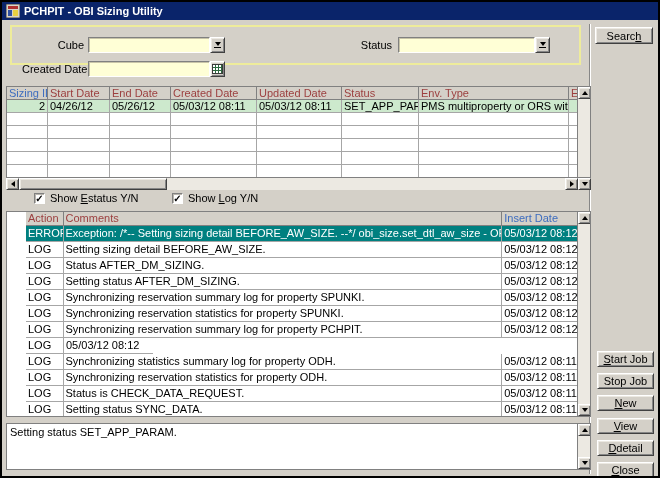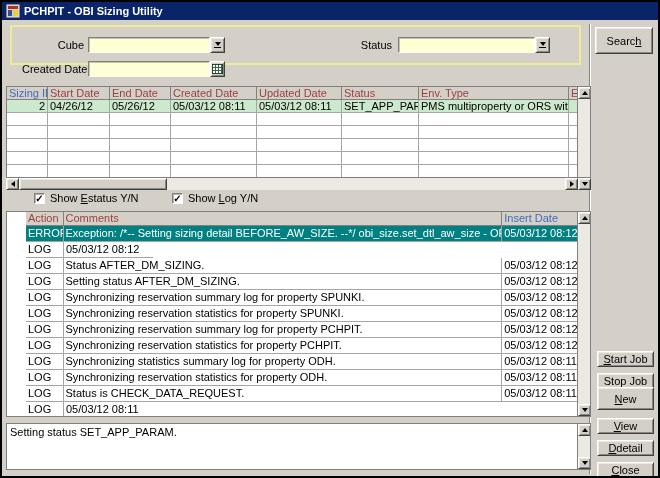--- a/index.html
+++ b/index.html
@@ -134,21 +134,21 @@
 
     <div class="flabel" style="left:10px; top:36px; width:62px;">Created Date</div>
     <div class="field" style="left:76px; top:34px; width:122px;"></div>
     <div class="mini-btn bevel-out" style="left:198px; top:34px;">
       <span class="cal-glyph"></span>
     </div>
   </div>
 
   <div class="right-divider"></div>
 
-  <div class="btn bevel-out" style="left:593px; top:25px; width:58px; height:27px;">
+  <div class="btn bevel-out" style="left:593px; top:25px; width:58px; height:17px;">
     <span><span>Searc</span><span class="key">h</span><span></span></span>
   </div>
 
   <div class="grid" style="left:4px; top:84px; width:585px; height:92px;">
     <div class="grow ghead">
       <div class="gcell blue-h" style="width:41px;">Sizing ID</div>
       <div class="gcell" style="width:62px;">Start Date</div>
       <div class="gcell" style="width:61px;">End Date</div>
       <div class="gcell" style="width:86px;">Created Date</div>
       <div class="gcell" style="width:85px;">Updated Date</div>
@@ -249,20 +249,21 @@
       <div class="gcell blue-h" style="width:89px; height:14px; line-height:13px; border-right:none;">Insert Date</div>
     </div>
 
     <div class="grow" style="height:16px;">
       <div class="gcell err-row" style="width:38px; line-height:15px;">ERROR</div>
       <div class="gcell err-row" style="width:445px; line-height:15px;">Exception: /*-- Setting sizing detail BEFORE_AW_SIZE. --*/ obi_size.set_dtl_aw_size - ORA-00904: "V46_H0</div>
       <div class="gcell err-row" style="width:89px; line-height:15px; border-right:none;">05/03/12 08:12</div>
     </div>
     <div class="grow" style="height:16px;">
       <div class="gcell" style="width:38px; line-height:15px;">LOG</div>
+      <div class="gcell" style="width:445px; line-height:15px;">Setting sizing detail BEFORE_AW_SIZE.</div>
       <div class="gcell" style="width:89px; line-height:15px; border-right:none;">05/03/12 08:12</div>
     </div>
     <div class="grow" style="height:16px;">
       <div class="gcell" style="width:38px; line-height:15px;">LOG</div>
       <div class="gcell" style="width:445px; line-height:15px;">Status AFTER_DM_SIZING.</div>
       <div class="gcell" style="width:89px; line-height:15px; border-right:none;">05/03/12 08:12</div>
     </div>
     <div class="grow" style="height:16px;">
       <div class="gcell" style="width:38px; line-height:15px;">LOG</div>
       <div class="gcell" style="width:445px; line-height:15px;">Setting status AFTER_DM_SIZING.</div>
@@ -278,40 +279,40 @@
       <div class="gcell" style="width:445px; line-height:15px;">Synchronizing reservation statistics for property SPUNKI.</div>
       <div class="gcell" style="width:89px; line-height:15px; border-right:none;">05/03/12 08:12</div>
     </div>
     <div class="grow" style="height:16px;">
       <div class="gcell" style="width:38px; line-height:15px;">LOG</div>
       <div class="gcell" style="width:445px; line-height:15px;">Synchronizing reservation summary log for property PCHPIT.</div>
       <div class="gcell" style="width:89px; line-height:15px; border-right:none;">05/03/12 08:12</div>
     </div>
     <div class="grow" style="height:16px;">
       <div class="gcell" style="width:38px; line-height:15px;">LOG</div>
-      <div class="gcell" style="width:445px; line-height:15px;">Synchronizing reservation statistics for property PCHPIT.</div>
       <div class="gcell" style="width:89px; line-height:15px; border-right:none;">05/03/12 08:12</div>
     </div>
     <div class="grow" style="height:16px;">
       <div class="gcell" style="width:38px; line-height:15px;">LOG</div>
       <div class="gcell" style="width:445px; line-height:15px;">Synchronizing statistics summary log for property ODH.</div>
       <div class="gcell" style="width:89px; line-height:15px; border-right:none;">05/03/12 08:11</div>
     </div>
     <div class="grow" style="height:16px;">
       <div class="gcell" style="width:38px; line-height:15px;">LOG</div>
       <div class="gcell" style="width:445px; line-height:15px;">Synchronizing reservation statistics for property ODH.</div>
       <div class="gcell" style="width:89px; line-height:15px; border-right:none;">05/03/12 08:11</div>
     </div>
     <div class="grow" style="height:16px;">
       <div class="gcell" style="width:38px; line-height:15px;">LOG</div>
       <div class="gcell" style="width:445px; line-height:15px;">Status is CHECK_DATA_REQUEST.</div>
       <div class="gcell" style="width:89px; line-height:15px; border-right:none;">05/03/12 08:11</div>
     </div>
     <div class="grow" style="height:16px;">
       <div class="gcell" style="width:38px; line-height:15px;">LOG</div>
+      <div class="gcell" style="width:445px; line-height:15px;">Setting status SYNC_DATA.</div>
       <div class="gcell" style="width:89px; line-height:15px; border-right:none;">05/03/12 08:11</div>
     </div>
 
     <div class="sb-v">
       <div class="sb-btn bevel-out">
           <span class="tri-u"></span>
         </div>
       <div class="sb-btn bevel-out">
           <span class="tri-d"></span>
         </div>
@@ -329,21 +330,21 @@
         </div>
     </div>
   </div>
 
   <div class="btn bevel-out" style="left:595px; top:349px; width:57px; height:16px;">
     <span><span></span><span class="key">S</span><span>tart Job</span></span>
   </div>
   <div class="btn bevel-out" style="left:595px; top:371px; width:57px; height:16px;">
     <span><span>Stop Job</span><span class="key"></span><span></span></span>
   </div>
-  <div class="btn bevel-out" style="left:595px; top:385px; width:57px; height:23px;">
+  <div class="btn bevel-out" style="left:595px; top:393px; width:57px; height:16px;">
     <span><span></span><span class="key">N</span><span>ew</span></span>
   </div>
   <div class="btn bevel-out" style="left:595px; top:416px; width:57px; height:16px;">
     <span><span></span><span class="key">V</span><span>iew</span></span>
   </div>
   <div class="btn bevel-out" style="left:595px; top:438px; width:57px; height:16px;">
     <span><span></span><span class="key">D</span><span>detail</span></span>
   </div>
   <div class="btn bevel-out" style="left:595px; top:460px; width:57px; height:16px;">
     <span><span></span><span class="key">C</span><span>lose</span></span>

